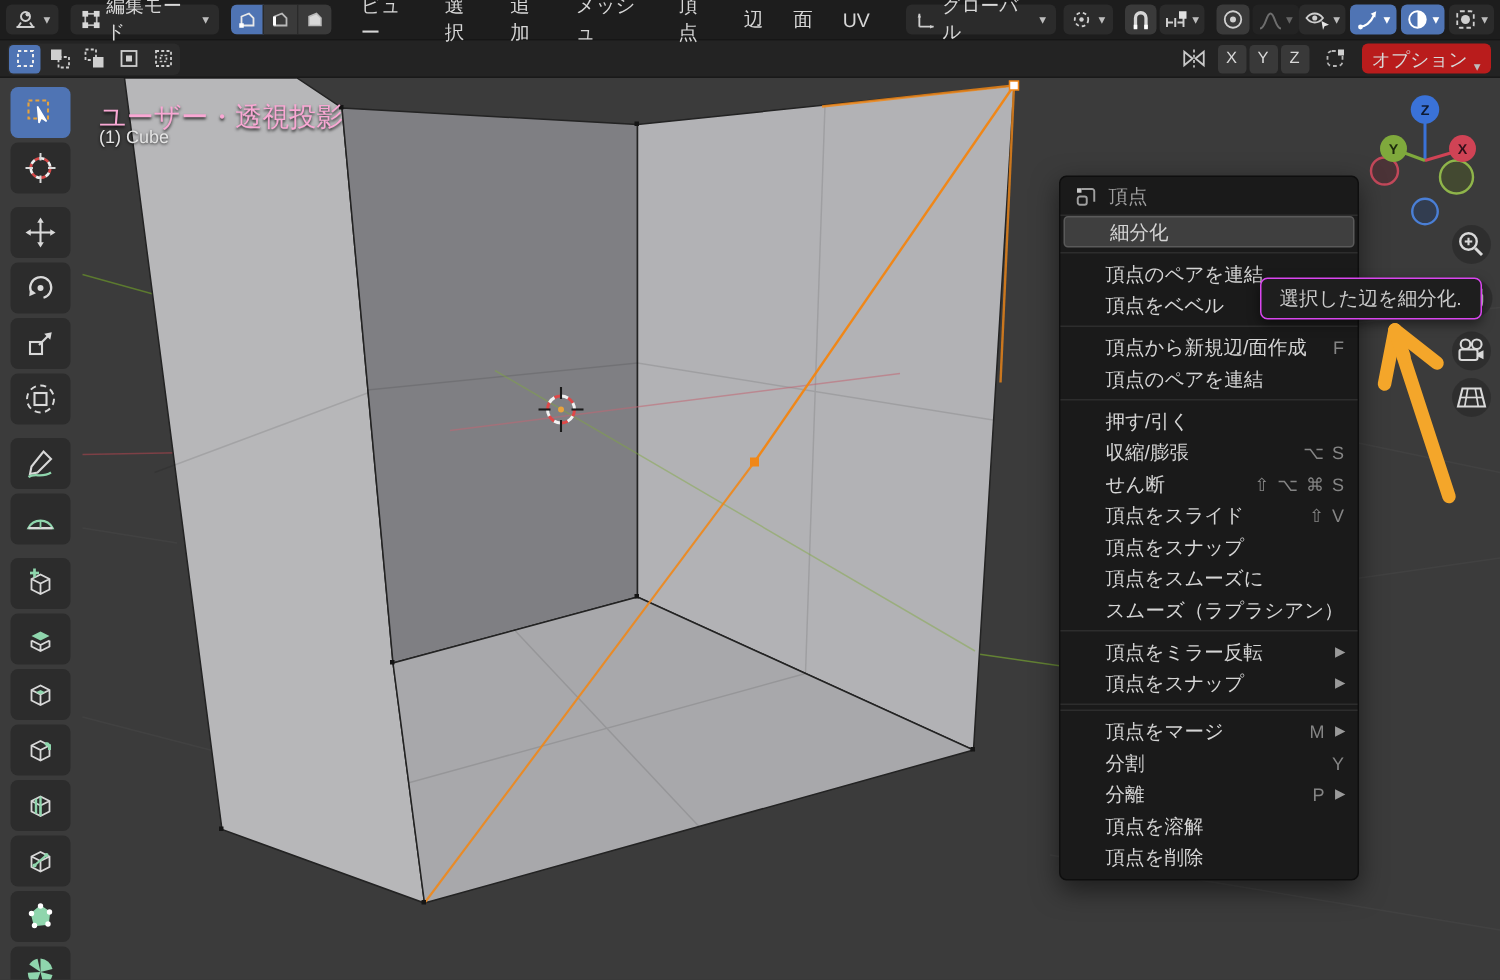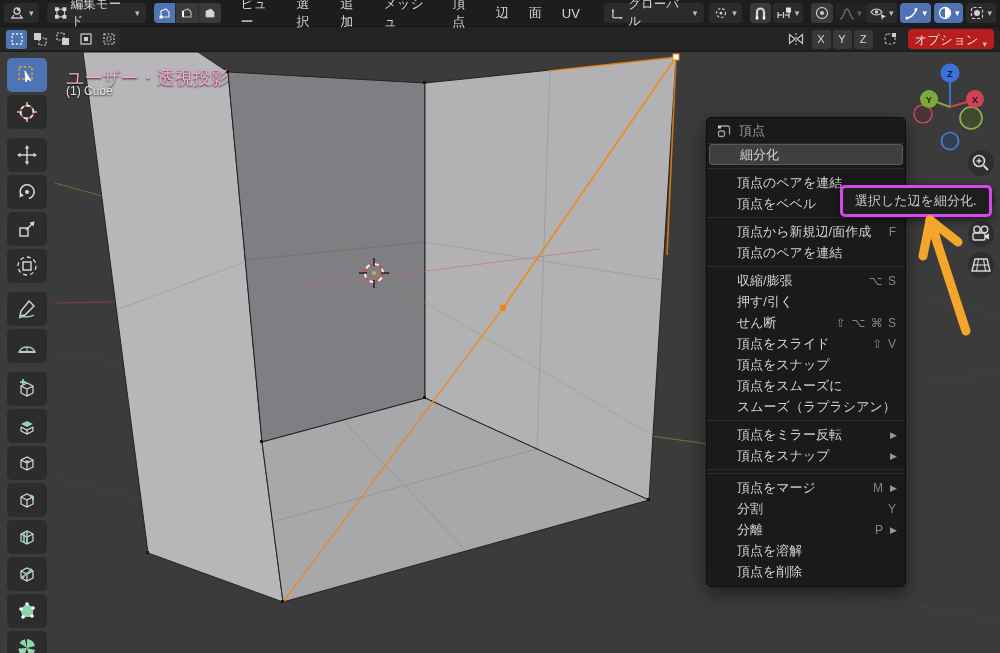--- a/index.html
+++ b/index.html
@@ -54,21 +54,21 @@
   .cm-row { height:21px; display:flex; align-items:center; padding:0 8px 0 30px;
             color:#d5d5d5; font-size:13px; position:relative; }
   .cm-row.hl { background:#3f3f3f; border:1px solid #5a5a5a; border-radius:3px;
                margin:0 2px; height:21px; }
   .cm-hot { margin-left:auto; color:#858585; font-size:12px; letter-spacing:1px;}
   .cm-sub { color:#9a9a9a; font-size:9px; margin-left:6px; }
   .cm-sep { height:1px; background:#2d2d2d; margin:3px 0; }
 
   
   #tooltip { position:absolute; left:840px; top:185px; z-index:50; background:#1e1e1e;
-             border:3px solid #d946ef; border-radius:5px; padding:4px 12px;
+             border:1px solid #d946ef; border-radius:5px; padding:4px 12px;
              color:#cbcbcb; font-size:13px; box-shadow:0 3px 8px rgba(0,0,0,.5); }
 
   
   #gizmo-layer { position:absolute; left:0; top:0; z-index:35; pointer-events:none; }
   #arrow-layer { position:absolute; left:0; top:0; z-index:60; pointer-events:none; }
   svg text { font-family:"Liberation Sans","DejaVu Sans",sans-serif; }
 </style>
 </head>
 <body>
 
@@ -487,25 +487,25 @@
         <div class="cm-sep"></div>
         <div class="cm-row">
           <span>頂点から新規辺/面作成</span>
           <span class="cm-hot">F</span>
         </div>
         <div class="cm-row">
           <span>頂点のペアを連結</span>
         </div>
         <div class="cm-sep"></div>
         <div class="cm-row">
+          <span>押す/引く</span>
+        </div>
+        <div class="cm-row">
           <span>収縮/膨張</span>
           <span class="cm-hot">⌥ S</span>
-        </div>
-        <div class="cm-row">
-          <span>押す/引く</span>
         </div>
         <div class="cm-row">
           <span>せん断</span>
           <span class="cm-hot">⇧ ⌥ ⌘ S</span>
         </div>
         <div class="cm-row">
           <span>頂点をスライド</span>
           <span class="cm-hot">⇧ V</span>
         </div>
         <div class="cm-row">

